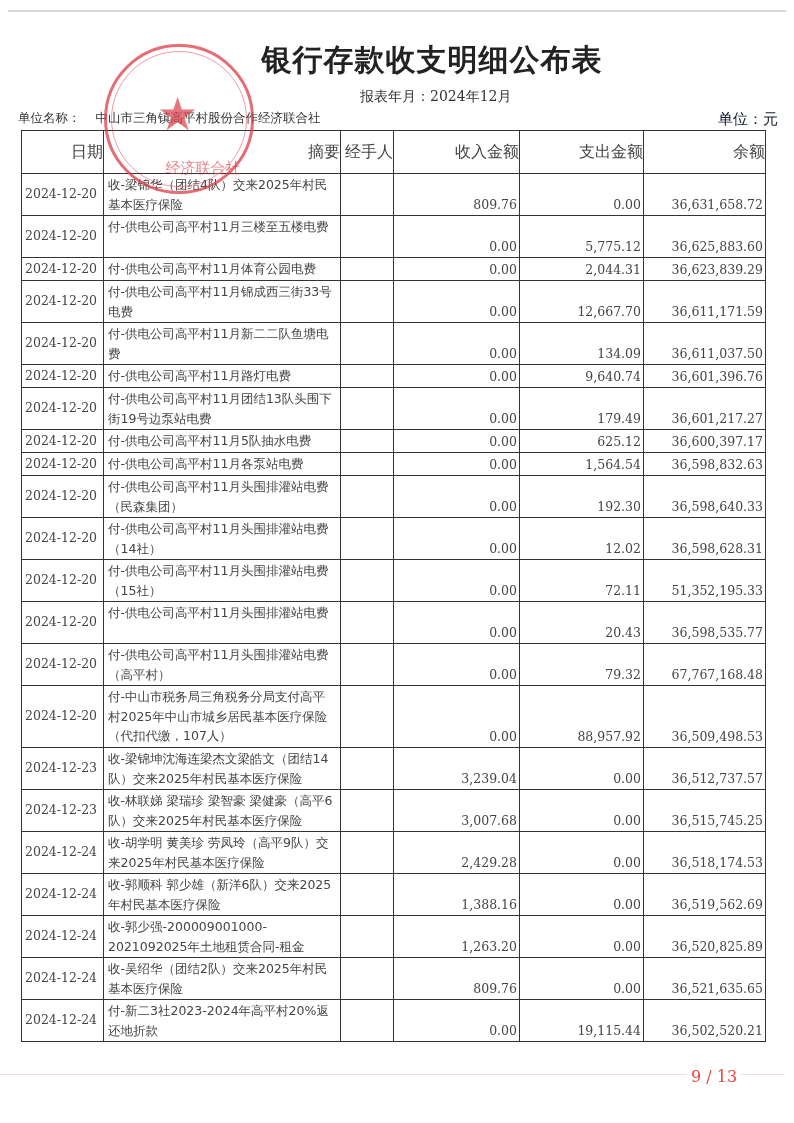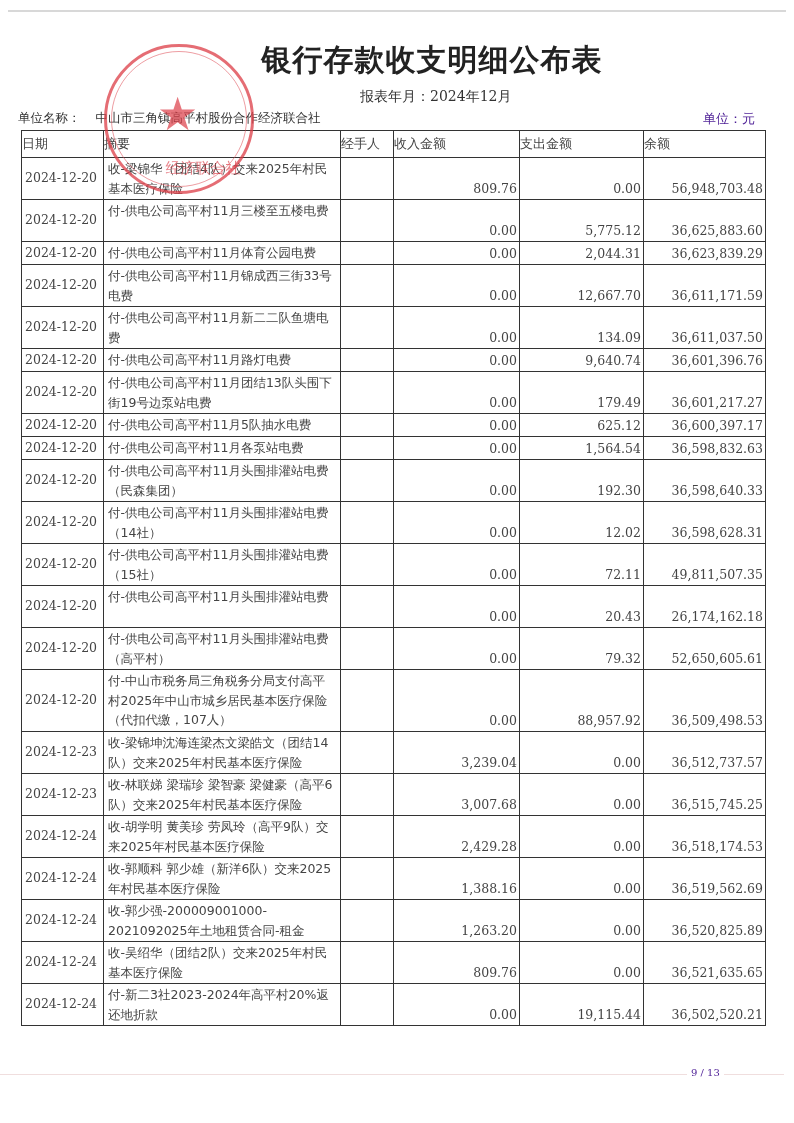--- a/index.html
+++ b/index.html
@@ -3,37 +3,37 @@
 <meta charset="utf-8">
 <style>
   * { box-sizing: border-box; margin: 0; padding: 0; }
   html, body { width: 794px; height: 1123px; background: #ffffff; overflow: hidden; }
   body { position: relative; font-family: "DejaVu Serif", "Liberation Serif", serif; color: #333; }
   .top-rule { position: absolute; left: 8px; right: 8px; top: 10px; height: 2px; background: #d8d8d8; }
   .title { position: absolute; left: 0; width: 794px; top: 40px; text-align: center; font-family: Liberation Sans, sans-serif; font-weight: bold; font-size: 30px; letter-spacing: 1px; color: #222; padding-left: 70px; }
   .period { position: absolute; top: 88px; left: 360px; font-size: 14px; color: #333; }
   .unit-name { position: absolute; top: 110px; left: 18px; font-size: 12.5px; color: #333; }
   .unit-name .val { margin-left: 15px; }
-  .unit-label { position: absolute; top: 110px; right: 39px; font-size: 13px; color: #4c1d95; }
+  .unit-label { position: absolute; top: 110px; right: 16px; font-size: 15px; color: #0f172a; }
   table { position: absolute; left: 21px; top: 130px; width: 744px; border-collapse: collapse; table-layout: fixed; font-size: 12.5px; }
   th, td { border: 1px solid #333; }
-  th { height: 27px; font-weight: normal; text-align: left; color: #444; font-family: "DejaVu Sans", sans-serif; font-size: 13px; }
+  th { height: 43px; font-weight: normal; text-align: right; color: #444; font-family: "DejaVu Sans", sans-serif; font-size: 16px; }
   td { vertical-align: bottom; padding: 0 3px 1px 3px; color: #444; line-height: 19.5px; }
   td.date { text-align: left; vertical-align: middle; }
   td.sum { text-align: left; vertical-align: top; padding-top: 1px; padding-left: 4px; font-family: "DejaVu Sans", sans-serif; font-size: 12.5px; color: #444; }
   td.num { text-align: right; padding-right: 2px; }
   tr.l1 td { height: 23px; }
   tr.l2 td { height: 42px; }
   tr.l3 td { height: 62px; }
   .stamp { position: absolute; left: 104px; top: 44px; width: 150px; height: 150px; border: 3px solid rgba(220,60,70,0.75); border-radius: 50%; pointer-events: none; }
   .stamp .inner-ring { position: absolute; left: 4px; top: 4px; right: 4px; bottom: 4px; border: 1px solid rgba(220,60,70,0.5); border-radius: 50%; }
   .stamp .star { position: absolute; left: 50px; top: 44px; font-size: 46px; color: rgba(220,60,70,0.7); line-height: 1; }
   .stamp .stamp-text { position: absolute; left: 10px; top: 112px; width: 128px; text-align: center; font-size: 15px; color: rgba(220,60,70,0.65); font-family: "DejaVu Sans", sans-serif; padding-left: 44px; }
   .footer-rule { position: absolute; left: 0; right: 10px; top: 1074px; height: 1px; background: #f0dede; }
-  .page-num { position: absolute; top: 1067px; left: 687px; font-size: 10px; color: #4c1d95; background: #fff; padding: 0 4px; }
+  .page-num { position: absolute; top: 1067px; left: 687px; font-size: 16px; color: #ef4444; background: #fff; padding: 0 4px; }
 </style>
 </head>
 <body>
 
 <div class="top-rule"></div>
 
 <div class="title">银行存款收支明细公布表</div>
 <div class="period">报表年月：2024年12月</div>
 <div class="unit-name">
   <span>单位名称：</span><span class="val">中山市三角镇高平村股份合作经济联合社</span>
@@ -59,21 +59,21 @@
       <th>余额</th>
     </tr>
   </thead>
   <tbody>
     <tr class="l2">
         <td class="date">2024-12-20</td>
         <td class="sum">收-梁锦华（团结4队）交来2025年村民基本医疗保险</td>
         <td></td>
         <td class="num">809.76</td>
         <td class="num">0.00</td>
-        <td class="num">56,948,703.48</td>
+        <td class="num">36,631,658.72</td>
       </tr>
     <tr class="l2">
         <td class="date">2024-12-20</td>
         <td class="sum">付-供电公司高平村11月三楼至五楼电费</td>
         <td></td>
         <td class="num">0.00</td>
         <td class="num">5,775.12</td>
         <td class="num">36,625,883.60</td>
       </tr>
     <tr class="l1">
@@ -147,37 +147,37 @@
         <td class="num">0.00</td>
         <td class="num">12.02</td>
         <td class="num">36,598,628.31</td>
       </tr>
     <tr class="l2">
         <td class="date">2024-12-20</td>
         <td class="sum">付-供电公司高平村11月头围排灌站电费（15社）</td>
         <td></td>
         <td class="num">0.00</td>
         <td class="num">72.11</td>
-        <td class="num">49,811,507.35</td>
+        <td class="num">51,352,195.33</td>
       </tr>
     <tr class="l2">
         <td class="date">2024-12-20</td>
         <td class="sum">付-供电公司高平村11月头围排灌站电费</td>
         <td></td>
         <td class="num">0.00</td>
         <td class="num">20.43</td>
-        <td class="num">26,174,162.18</td>
+        <td class="num">36,598,535.77</td>
       </tr>
     <tr class="l2">
         <td class="date">2024-12-20</td>
         <td class="sum">付-供电公司高平村11月头围排灌站电费（高平村）</td>
         <td></td>
         <td class="num">0.00</td>
         <td class="num">79.32</td>
-        <td class="num">52,650,605.61</td>
+        <td class="num">67,767,168.48</td>
       </tr>
     <tr class="l3">
         <td class="date">2024-12-20</td>
         <td class="sum">付-中山市税务局三角税务分局支付高平村2025年中山市城乡居民基本医疗保险（代扣代缴，107人）</td>
         <td></td>
         <td class="num">0.00</td>
         <td class="num">88,957.92</td>
         <td class="num">36,509,498.53</td>
       </tr>
     <tr class="l2">

